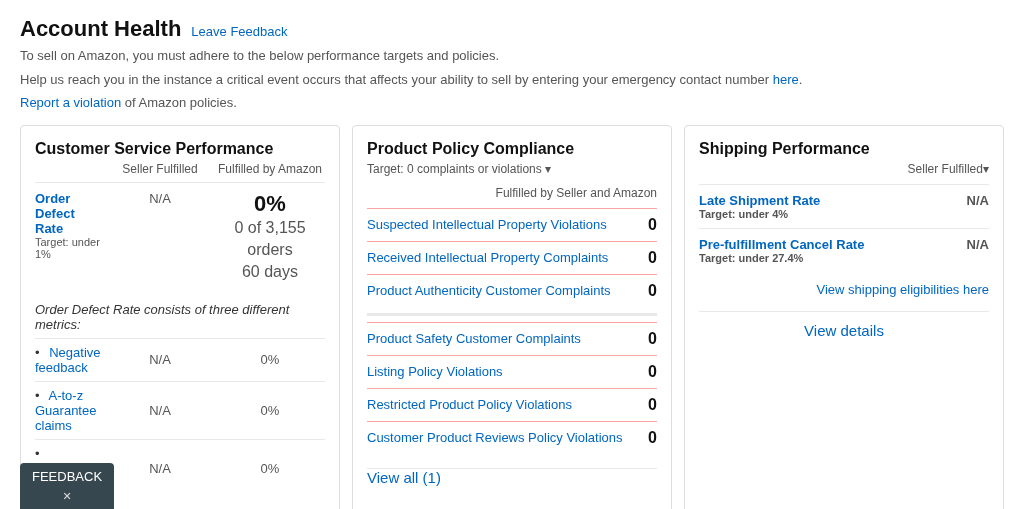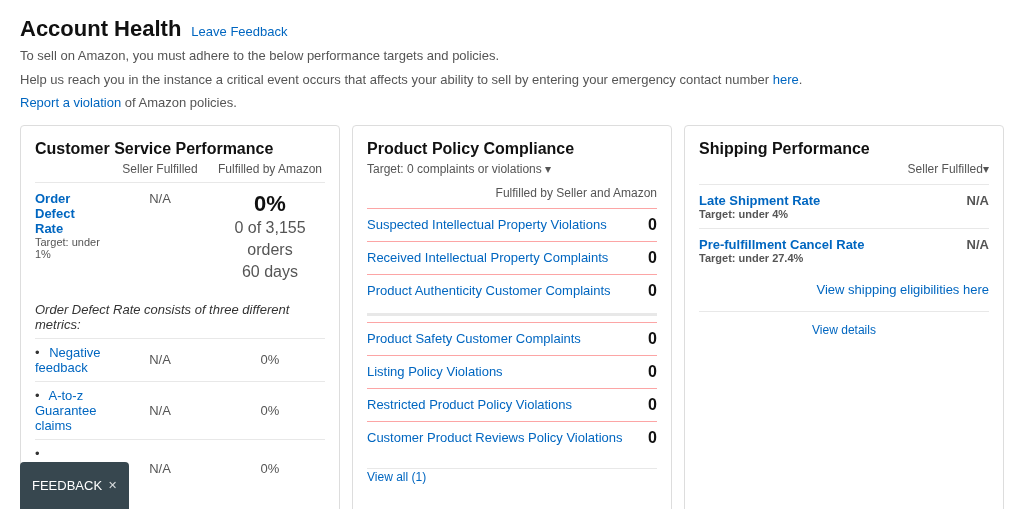--- a/index.html
+++ b/index.html
@@ -161,21 +161,21 @@
     .view-details-row {
       text-align: center;
       margin-top: 14px;
       padding-top: 10px;
       border-top: 1px solid #e8e8e8;
     }
     .view-details-link {
       color: #0066c0;
       cursor: pointer;
       text-decoration: none;
-      font-size: 12px;
+      font-size: 15px;
     }
     
     .policy-col-header {
       display: flex;
       justify-content: flex-end;
       font-size: 12px;
       color: #555;
       margin-bottom: 8px;
     }
     .policy-row {
@@ -241,28 +241,29 @@
       display: block;
       margin-top: 10px;
     }
     
     .feedback-btn {
       position: fixed;
       bottom: 0;
       left: 20px;
       background: #37474f;
       color: #fff;
-      padding: 16px 12px;
+      padding: 6px 12px;
       font-size: 13px;
       border-radius: 4px 4px 0 0;
       cursor: pointer;
       display: flex;
       align-items: center;
       gap: 6px;
       z-index: 100;
+      flex-direction: column;
     }
     .feedback-close {
       font-size: 11px;
       opacity: 0.8;
     }
   </style>
 </head>
 <body>
 
 <div class="page-wrapper">

